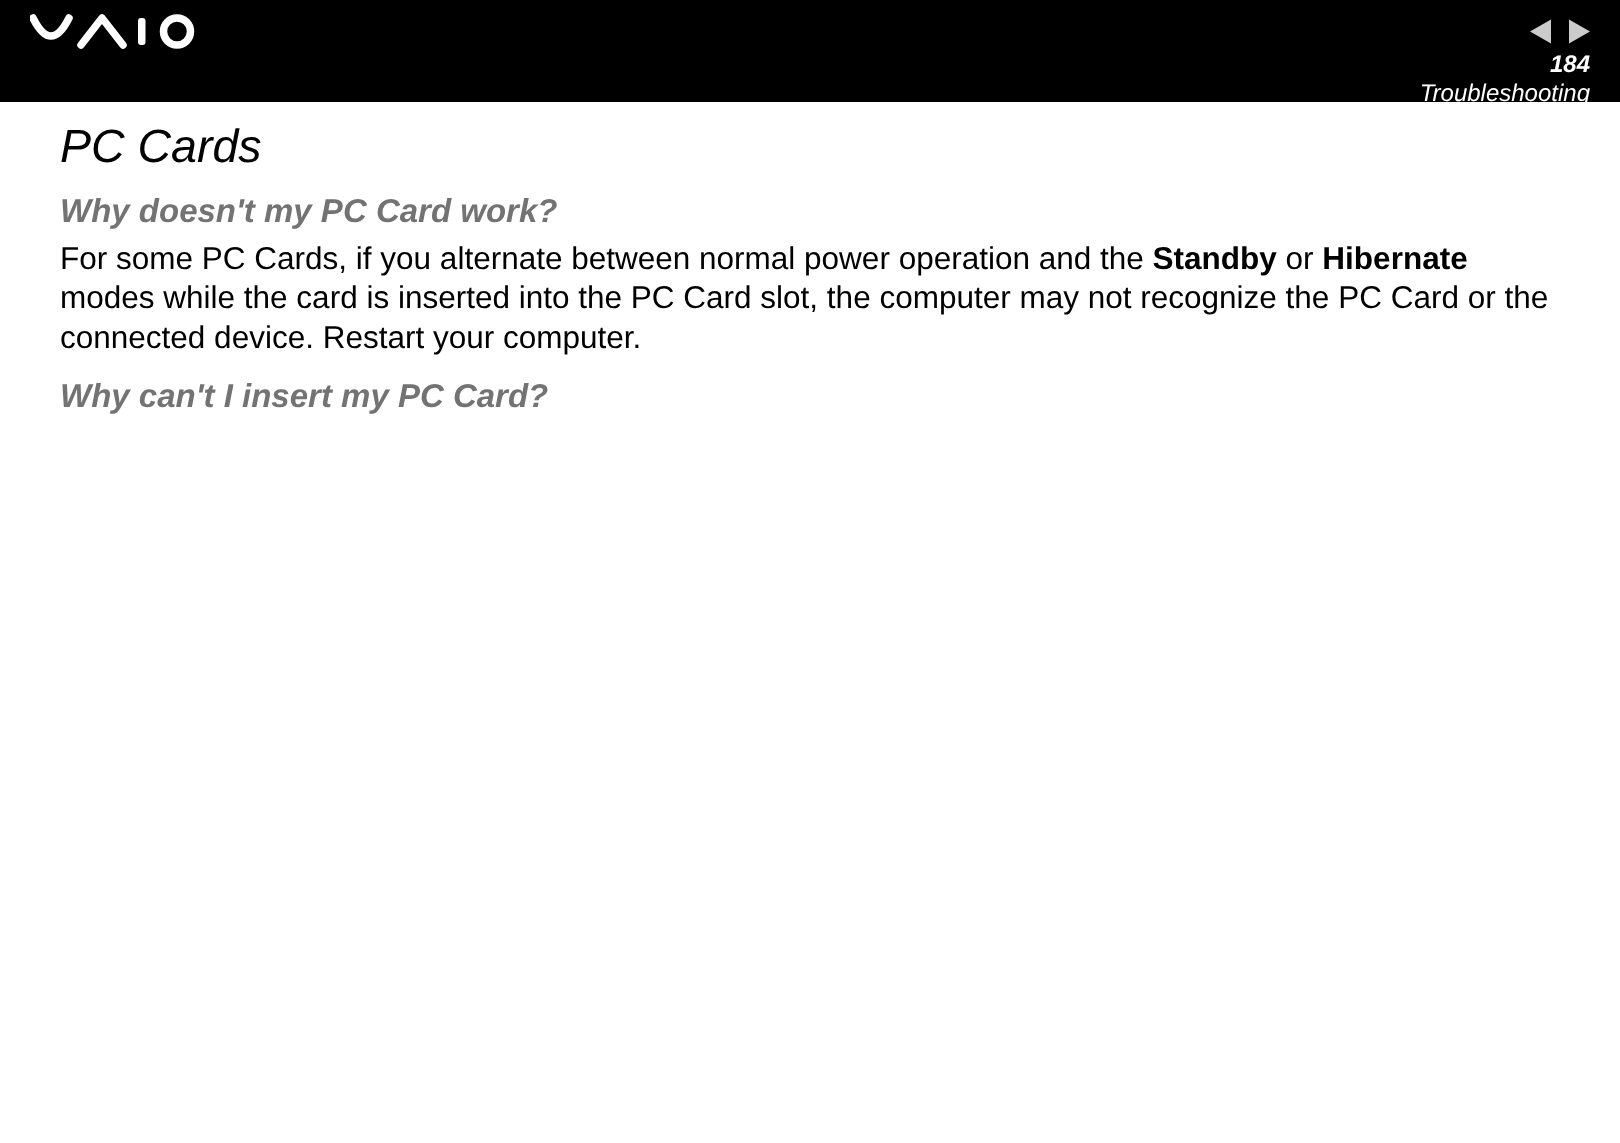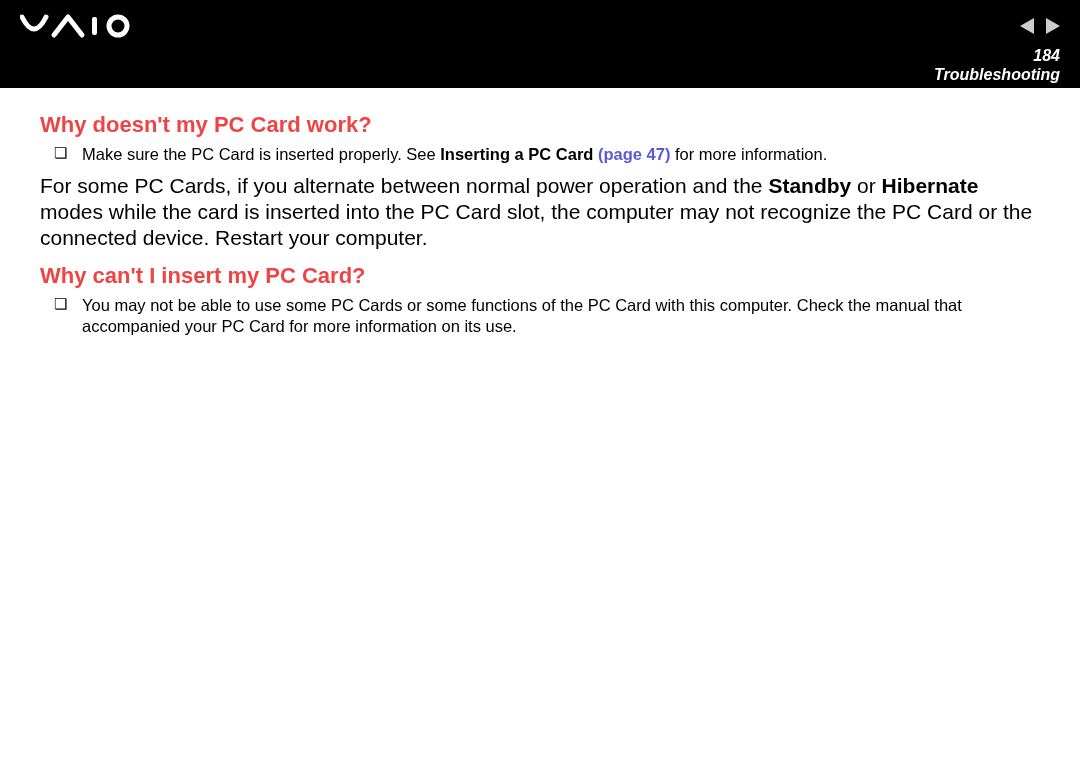--- a/index.html
+++ b/index.html
@@ -6,21 +6,21 @@
   body {
     width: 1080px;
     height: 762px;
     background: #ffffff;
     font-family: Arial, Helvetica, sans-serif;
     color: #000;
     overflow: hidden;
   }
   .header {
     background: #000000;
-    height: 88px;
+    height: 68px;
     position: relative;
     padding: 8px 20px 4px 20px;
     display: flex;
     flex-direction: column;
     justify-content: space-between;
   }
   .header-top {
     display: flex;
     justify-content: space-between;
     align-items: center;
@@ -57,37 +57,38 @@
     color: #fff;
     line-height: 1.2;
   }
   .page-number {
     font-style: italic;
     font-weight: bold;
     font-size: 16px;
   }
   .section-label {
     font-style: italic;
-    font-weight: bold;
+    font-weight: normal;
     font-size: 16px;
     margin-left: 36px;
   }
   .content {
     padding: 12px 40px 20px 40px;
   }
   .page-title {
     font-family: Arial, Helvetica, sans-serif;
     font-style: italic;
     font-weight: normal;
     font-size: 31px;
     margin-bottom: 6px;
   }
   .subheading {
+    font-style: italic;
     font-size: 22px;
-    color: #ef4444;
+    color: #737373;
     margin-top: 12px;
     margin-bottom: 6px;
   }
   ul.bullets {
     list-style: none;
     padding-left: 22px;
   }
   ul.bullets li {
     position: relative;
     font-size: 16.5px;
@@ -129,29 +130,26 @@
       <div class="arrow-right"></div>
     </div>
   </div>
   <div class="header-bottom">
     <span class="page-number">184</span>
     <span class="section-label">Troubleshooting</span>
   </div>
 </div>
 
 <div class="content">
+  <h1 class="page-title">PC Cards</h1>
 
   <h2 class="subheading">Why doesn't my PC Card work?</h2>
   <ul class="bullets">
-    <li>
-      <span>Make sure the PC Card is inserted properly. See </span><span class="bold">Inserting a PC Card </span><span class="link">(page 47)</span><span> for more information.</span>
-    </li>
   </ul>
 
   <p class="para">
     <span>For some PC Cards, if you alternate between normal power operation and the </span><span class="bold">Standby</span><span> or </span><span class="bold">Hibernate</span><span> modes while the card is inserted into the PC Card slot, the computer may not recognize the PC Card or the connected device. Restart your computer.</span>
   </p>
 
   <h2 class="subheading">Why can't I insert my PC Card?</h2>
   <ul class="bullets">
-    <li>You may not be able to use some PC Cards or some functions of the PC Card with this computer. Check the manual that accompanied your PC Card for more information on its use.</li>
   </ul>
 </div>
 
 </body></html>

